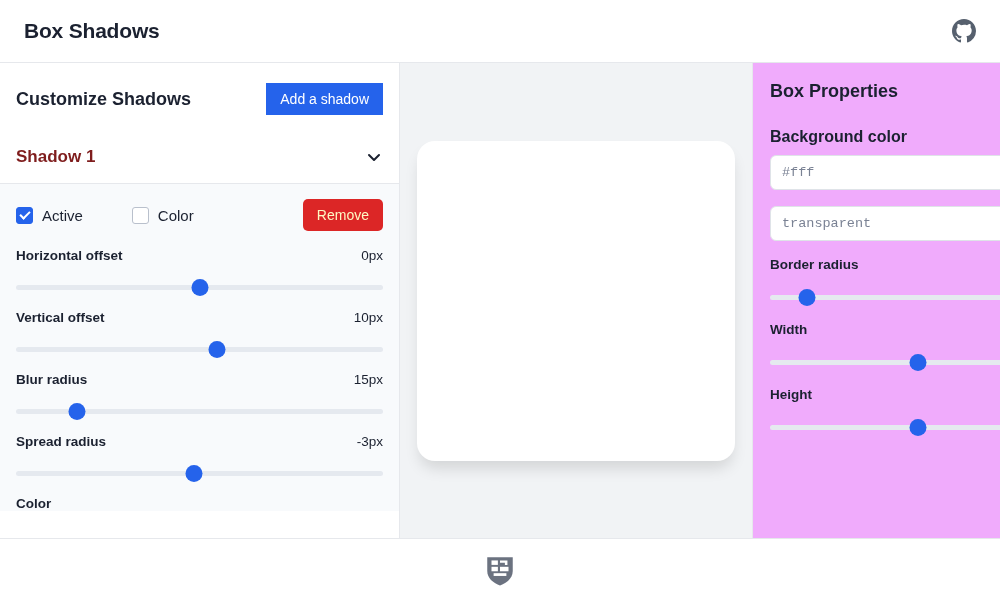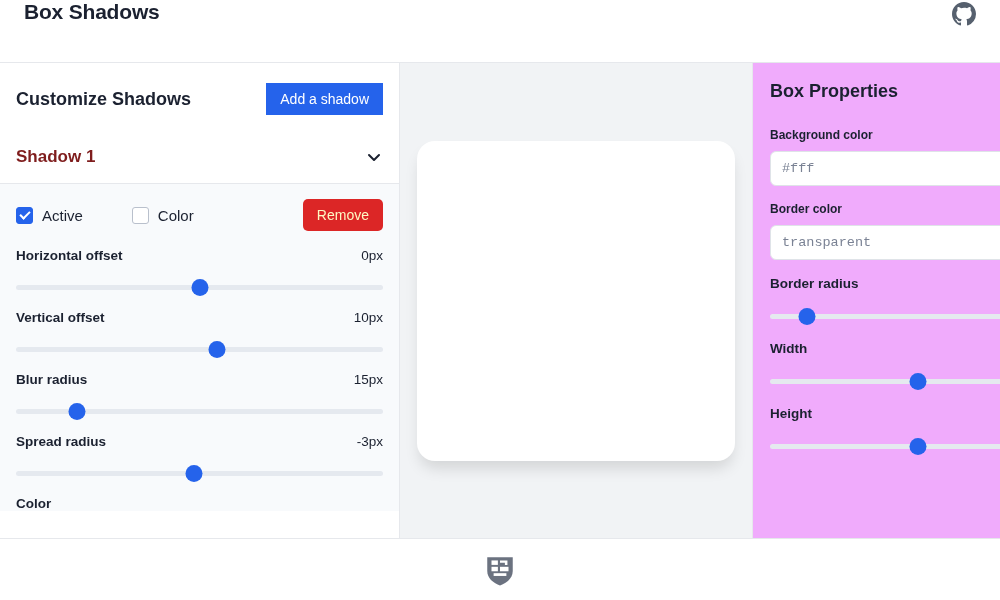--- a/index.html
+++ b/index.html
@@ -25,20 +25,21 @@
     overflow: hidden;
   }
 
   
   .topbar {
     height: 63px;
     flex: 0 0 63px;
     background: #ffffff;
     border-bottom: 1px solid #e6e8ec;
     display: flex;
+    align-items: center;
     justify-content: space-between;
     padding: 0 22px 0 24px;
   }
   .app-title {
     font-size: 21px;
     font-weight: bold;
     letter-spacing: -0.2px;
     color: #1b2130;
   }
   .gh-link {
@@ -246,21 +247,21 @@
   }
   .right-panel h2 {
     font-size: 18px;
     font-weight: bold;
     color: #1b2130;
     margin-bottom: 26px;
   }
   .field { margin-bottom: 16px; }
   .field-label {
     display: block;
-    font-size: 12px;
+    font-size: 16px;
     font-weight: bold;
     color: #1b2130;
     margin-bottom: 9px;
   }
   .text-input {
     width: 290px;
     height: 35px;
     border: 1px solid #dfe3e8;
     border-radius: 6px;
     background: #ffffff;
@@ -398,21 +399,20 @@
 
     <div class="right-panel">
       <h2>Box Properties</h2>
 
       <div class="field">
         <label class="field-label">Background color</label>
         <input class="text-input" type="text" value="#fff" style="">
       </div>
 
       <div class="field">
-        <label class="field-label">Border color</label>
         <input class="text-input" type="text" value="transparent" style="">
       </div>
 
       <div class="r-ctrl">
         <span class="ctrl-label">Border radius</span>
         <div class="r-slider-wrap">
           <div class="slider">
             <div class="track"></div>
             <div class="thumb" style="left: 12.6%;"></div>
           </div>

